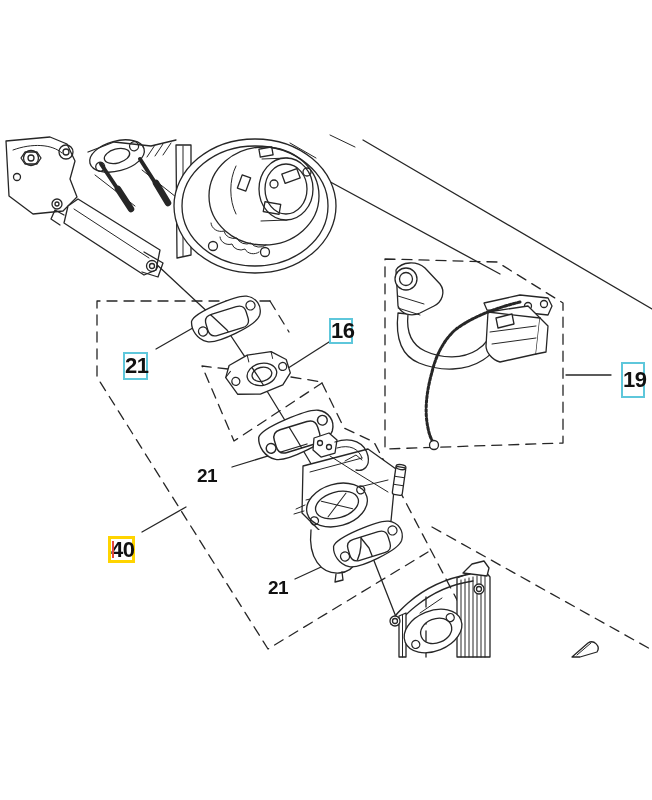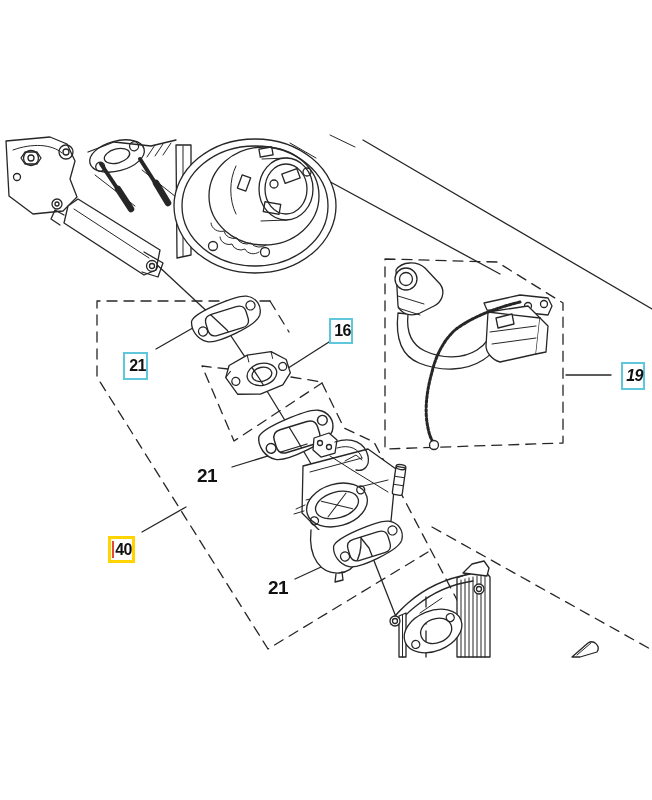--- a/index.html
+++ b/index.html
@@ -18,32 +18,32 @@
   }
   .stage svg{position:absolute;left:0;top:0;}
   #art *{stroke:var(--line-color);stroke-width:1.3;fill:none;stroke-linecap:round;stroke-linejoin:round;}
   #art .wf{fill:#ffffff;}
   #art .dash{stroke-dasharray:10 7;stroke-width:1.5;}
   #art .thin{stroke-width:1;}
   #art .stud{stroke-width:4;}
   #art .studtip{stroke-width:6.5;}
   #art .wire{stroke-width:3;stroke-dasharray:2.6 1.9;}
   .callout{
-    position:absolute;box-sizing:border-box;display:flex;align-items:center;justify-content:flex-end;
+    position:absolute;box-sizing:border-box;display:flex;align-items:center;justify-content:flex-start;
     background:#ffffff;color:var(--label-text);
-    font-weight:bold;font-size:16px;line-height:1;letter-spacing:-0.5px;
+    font-weight:bold;font-size:22px;line-height:1;letter-spacing:-0.5px;
   }
   .callout.linked{border:2px solid var(--callout-border);}
   .callout.selected{border:3px solid var(--selected-border);}
   .callout.selected .sel-mark{
     position:absolute;left:1px;top:2px;bottom:2px;width:1.5px;background:var(--selected-accent);
   }
   #c21u{left:123px;top:352px;width:25px;height:28px;}
   #c16{left:329px;top:318px;width:24px;height:26px;}
-  #c19{left:621px;top:362px;width:24px;height:28px;font-style:italic;}
+  #c19{left:621px;top:362px;width:24px;height:36px;}
   #c20{left:108px;top:536px;width:27px;height:27px;}
   .plainnum{
     position:absolute;color:var(--label-text);
     font-weight:bold;font-size:19px;line-height:1;letter-spacing:-0.5px;
   }
   #t21m{left:197px;top:466px;}
   #t21l{left:268px;top:578px;}
 </style>
 </head>
 <body>

